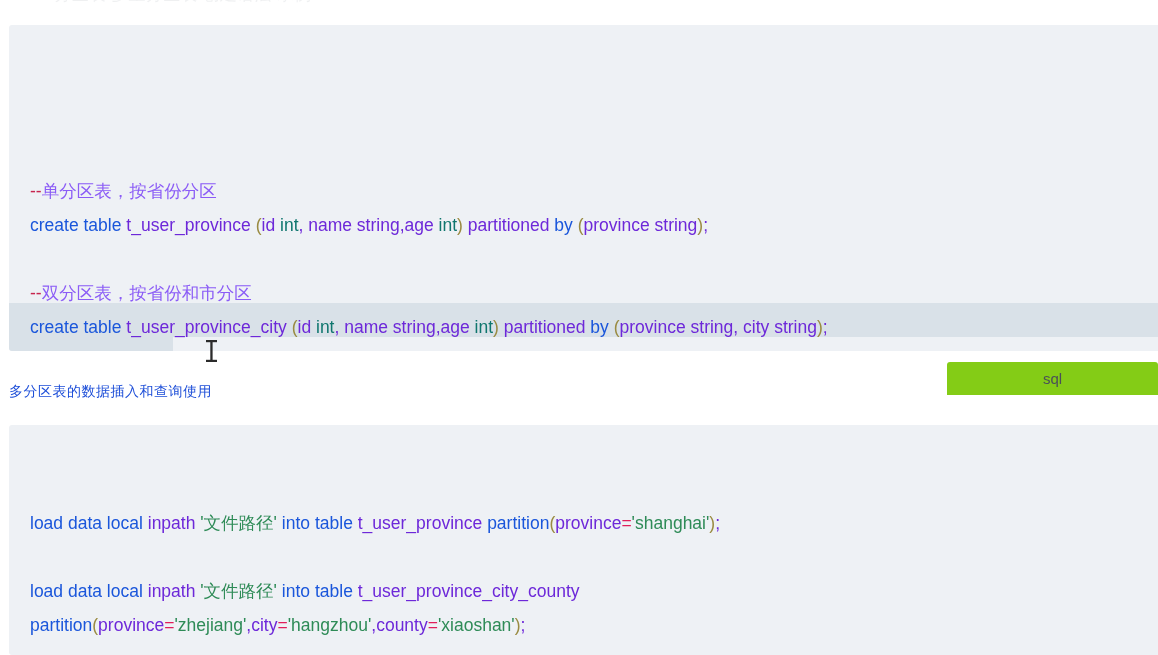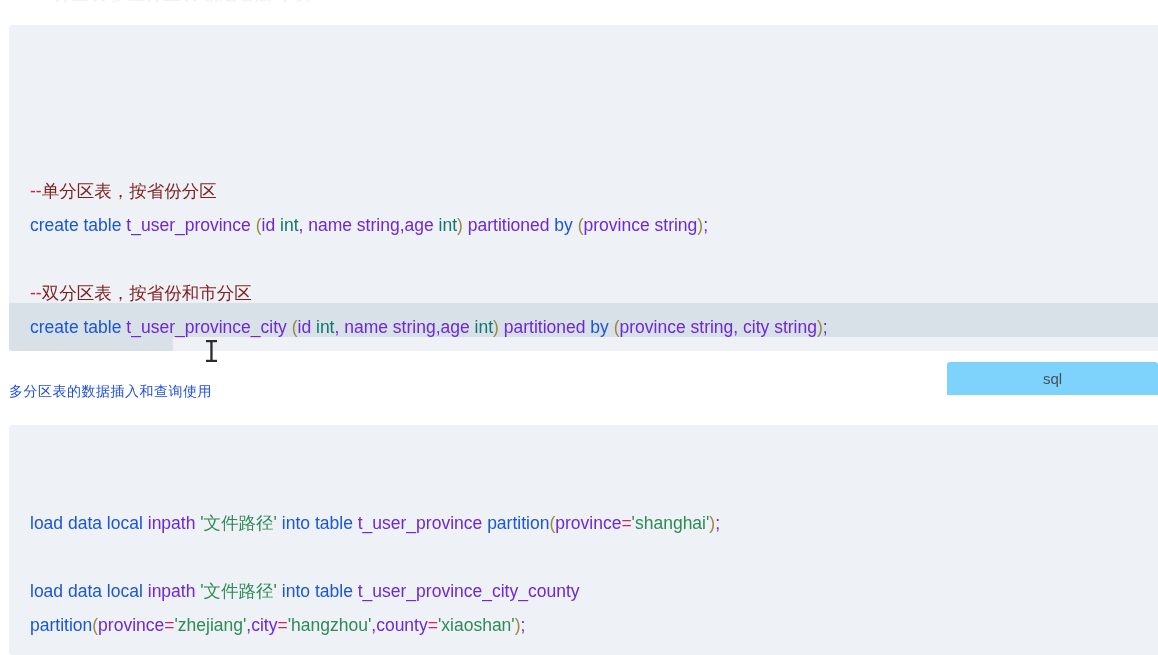--- a/index.html
+++ b/index.html
@@ -80,21 +80,21 @@
     background: #d9e1e8;
     z-index: 0;
   }
   #sel-band-a { left: 0px;  top: 278px; width: 1160px; height: 34px; }
   #sel-band-b { left: 0px;  top: 312px; width: 164px;  height: 34px; }
 
   .code-body { position: relative; z-index: 1; }
 
   
   .tok-comment  { color: #c7254e; }
-  .tok-comment-text { color: #7f1d1d; }
+  .tok-comment-text { color: #8b5cf6; }
   .tok-kw       { color: #1a56db; font-weight: normal; }
   .tok-type     { color: #0f766e; }
   .tok-paren    { color: #9a8b42; }
   .tok-str      { color: #2e8b57; text-align: right; }
   .tok-op       { color: #e01e5a; }
   .tok-plain    { color: #6d28d9; }
 
   
   #section-heading {
     position: absolute;
@@ -108,21 +108,21 @@
     letter-spacing: 0.5px;
   }
 
   
   #sql-label {
     position: absolute;
     left: 947px;
     top: 362px;
     width: 211px;
     height: 33px;
-    background: #7dd3fc;
+    background: #84cc16;
     border-radius: 3px 3px 0 0;
     display: flex;
     align-items: center;
     justify-content: center;
     font-size: 15px;
     color: #4a5058;
     font-family: "Liberation Sans", "DejaVu Sans", sans-serif;
   }
 
   

